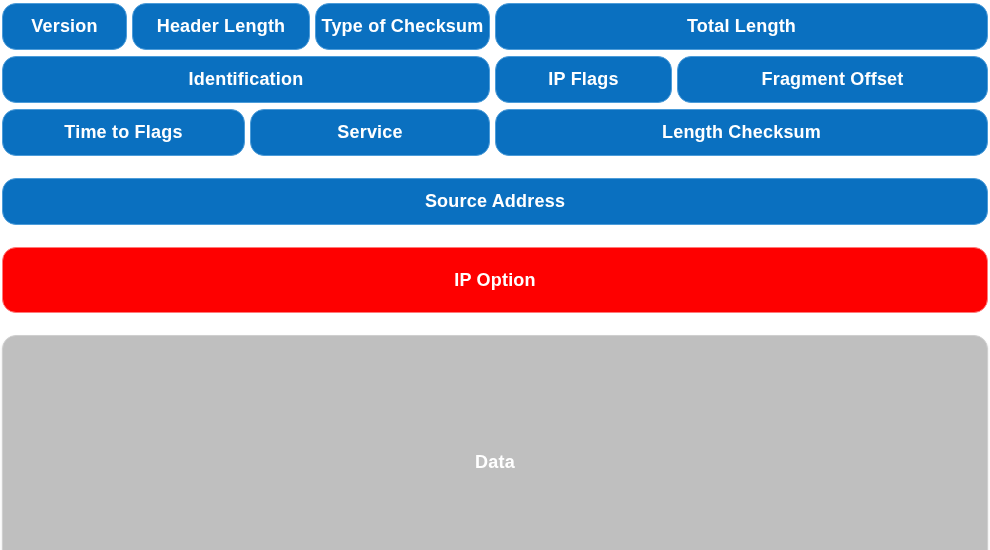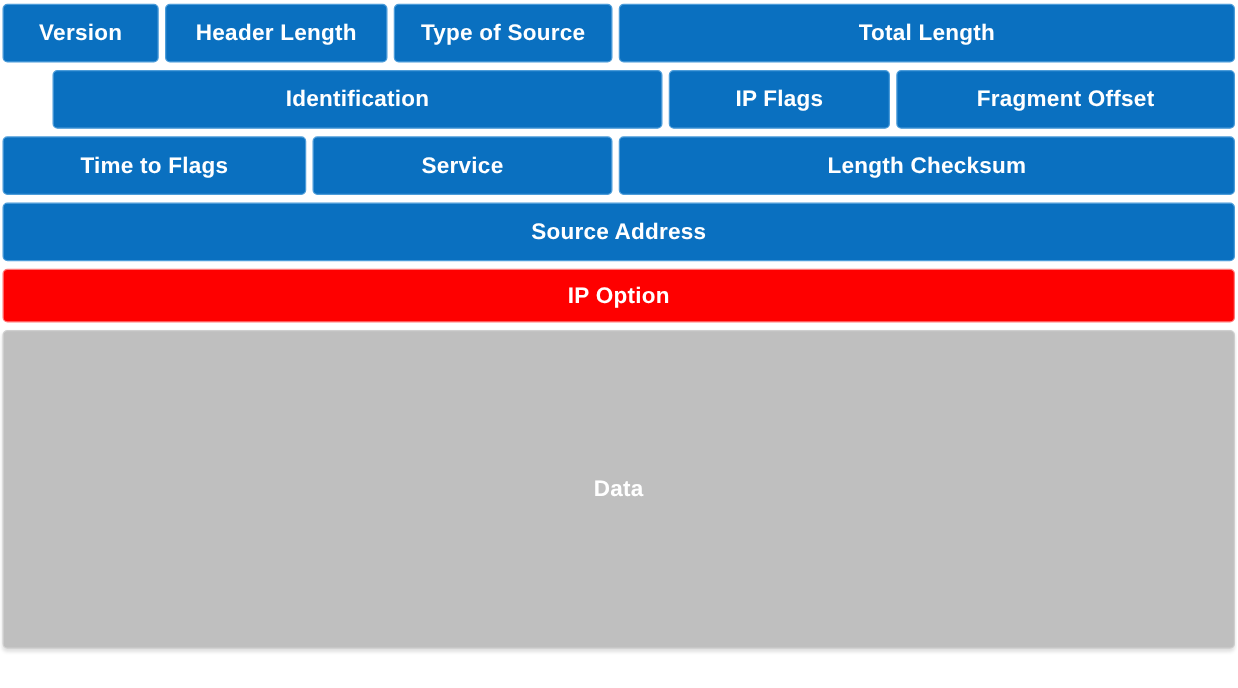--- a/index.html
+++ b/index.html
@@ -32,65 +32,65 @@
   .cell {
     height: 47px;
     display: flex;
     align-items: center;
     justify-content: center;
     box-sizing: border-box;
     color: var(--text, #ffffff);
     font-size: 18px;
     font-weight: 700;
     letter-spacing: 0.2px;
-    border-radius: 4px;
+    border-radius: 14px;
     white-space: nowrap;
     overflow: hidden;
   }
   .cell.blue {
     background: var(--field-blue, #0a70c0);
     border: 1px solid #4c9cd9;
   }
   .cell.red {
     background: var(--option-red, #fe0000);
     border: 1px solid #ff7a7a;
-    height: 43px;
+    height: 66px;
   }
   .cell.gray {
     background: var(--data-gray, #bfbfbf);
     border: 1px solid #cfcfcf;
     height: 255px;
     box-shadow: 0 2px 3px rgba(0,0,0,0.12);
   }
   
   .r1c1 { flex: 0 0 125px; }
   .r1c2 { flex: 0 0 178px; }
   .r1c3 { flex: 0 0 175px; }
   .r1c4 { flex: 1 1 auto; text-align: right; }
   
-  .r2c1 { flex: 0 0 488px; margin-left: 40px; }
+  .r2c1 { flex: 0 0 488px; }
   .r2c2 { flex: 0 0 177px; }
   .r2c3 { flex: 1 1 auto; }
   
   .r3c1 { flex: 0 0 243px; }
   .r3c2 { flex: 0 0 240px; }
   .r3c3 { flex: 1 1 auto; }
   
-  .full { flex: 1 1 auto; }
+  .full { flex: 1 1 auto; margin-top: 16px; }
 </style>
 </head>
 <body>
 
 <div class="stage">
   <div class="diagram">
 
     <div class="row">
       <div class="cell blue r1c1">Version</div>
       <div class="cell blue r1c2">Header Length</div>
-      <div class="cell blue r1c3">Type of Source</div>
+      <div class="cell blue r1c3">Type of Checksum</div>
       <div class="cell blue r1c4">Total Length</div>
     </div>
 
     <div class="row">
       <div class="cell blue r2c1">Identification</div>
       <div class="cell blue r2c2">IP Flags</div>
       <div class="cell blue r2c3">Fragment Offset</div>
     </div>
 
     <div class="row">

